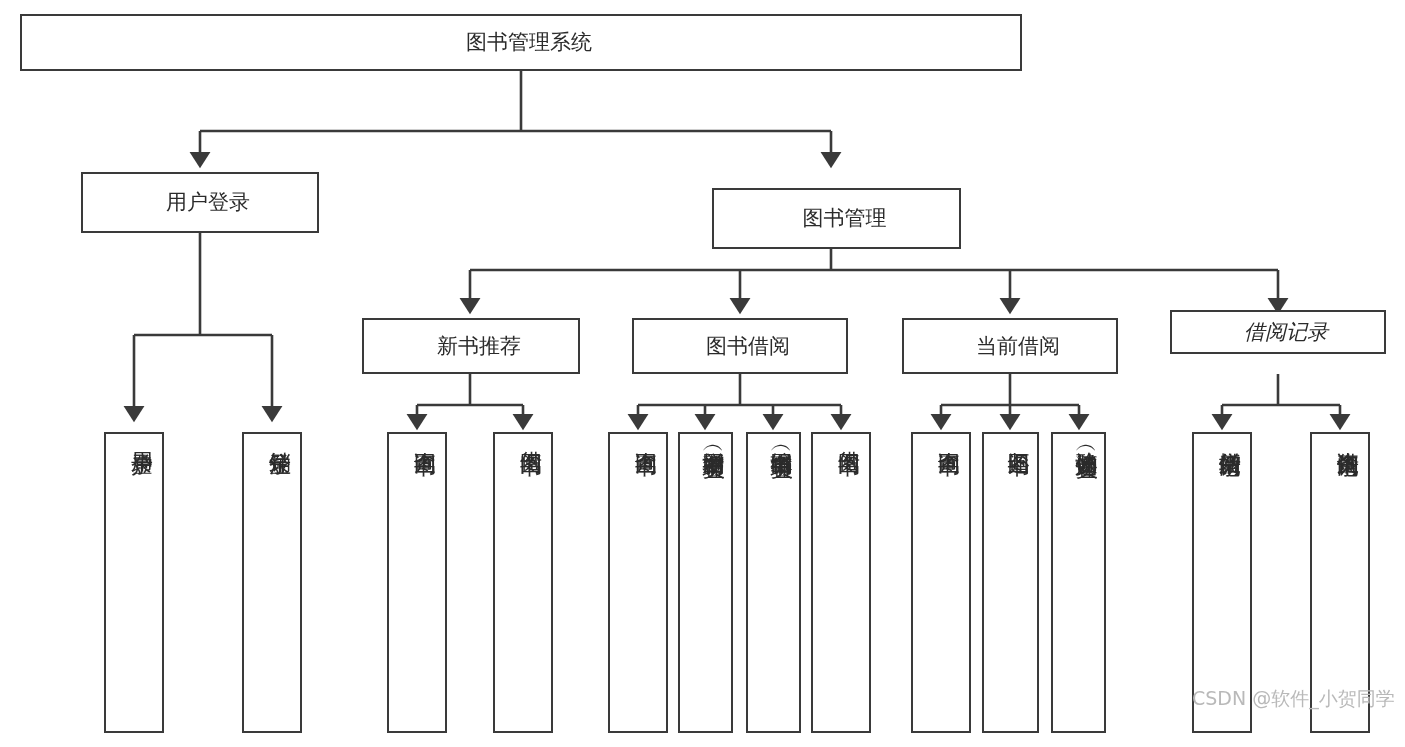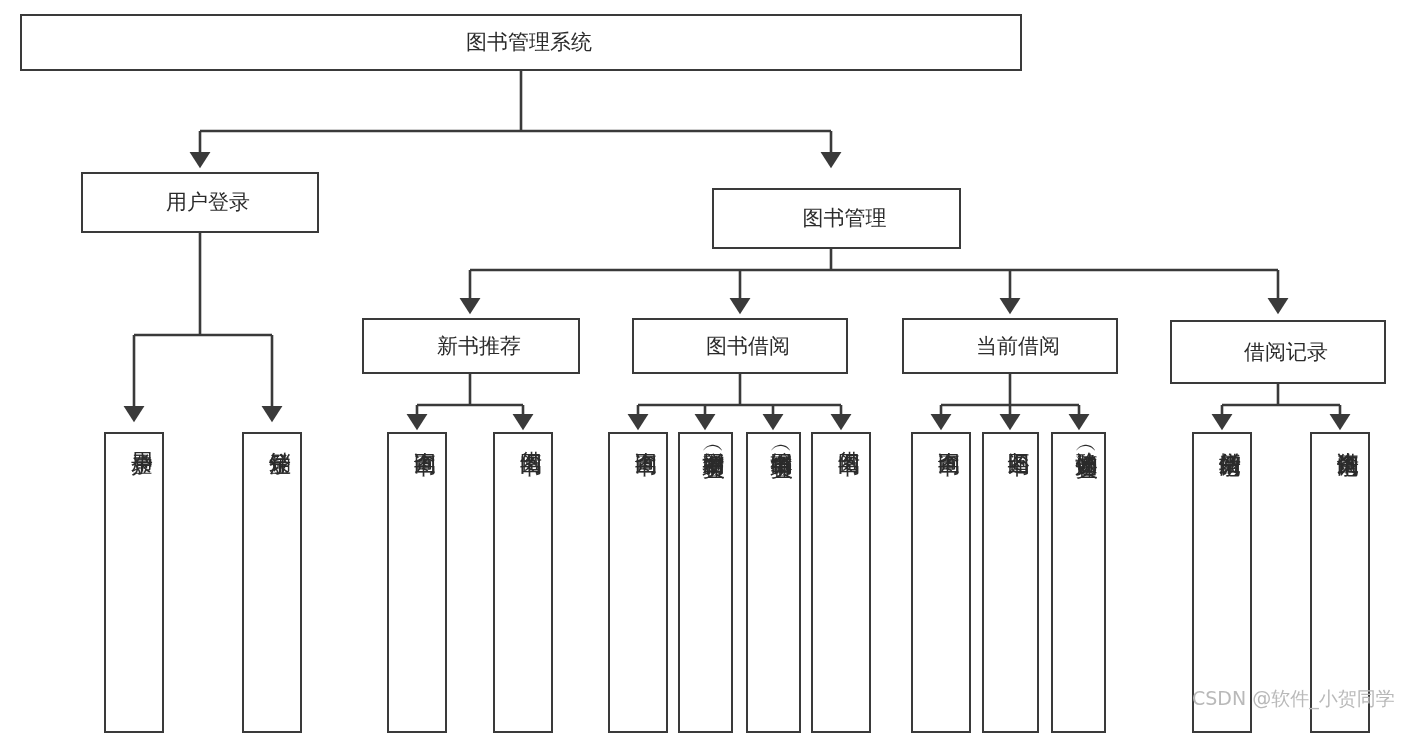--- a/index.html
+++ b/index.html
@@ -144,21 +144,21 @@
 
   <div class="node horizontal" style="left:362px; top:318px; width:218px; height:56px;">
     <span class="node-label">新书推荐</span>
   </div>
   <div class="node horizontal" style="left:632px; top:318px; width:216px; height:56px;">
     <span class="node-label">图书借阅</span>
   </div>
   <div class="node horizontal" style="left:902px; top:318px; width:216px; height:56px;">
     <span class="node-label">当前借阅</span>
   </div>
-  <div class="node horizontal" style="left:1170px; top:320px; width:216px; height:64px;">
+  <div class="node horizontal" style="left:1170px; top:310px; width:216px; height:44px;font-style:italic;">
     <span class="node-label">借阅记录</span>
   </div>
 
   <div class="node vertical" style="left:104px; top:432px; width:60px; height:301px;">
     <span class="node-label">用户登录</span>
   </div>
   <div class="node vertical" style="left:242px; top:432px; width:60px; height:301px;">
     <span class="node-label">注销登录</span>
   </div>
 

